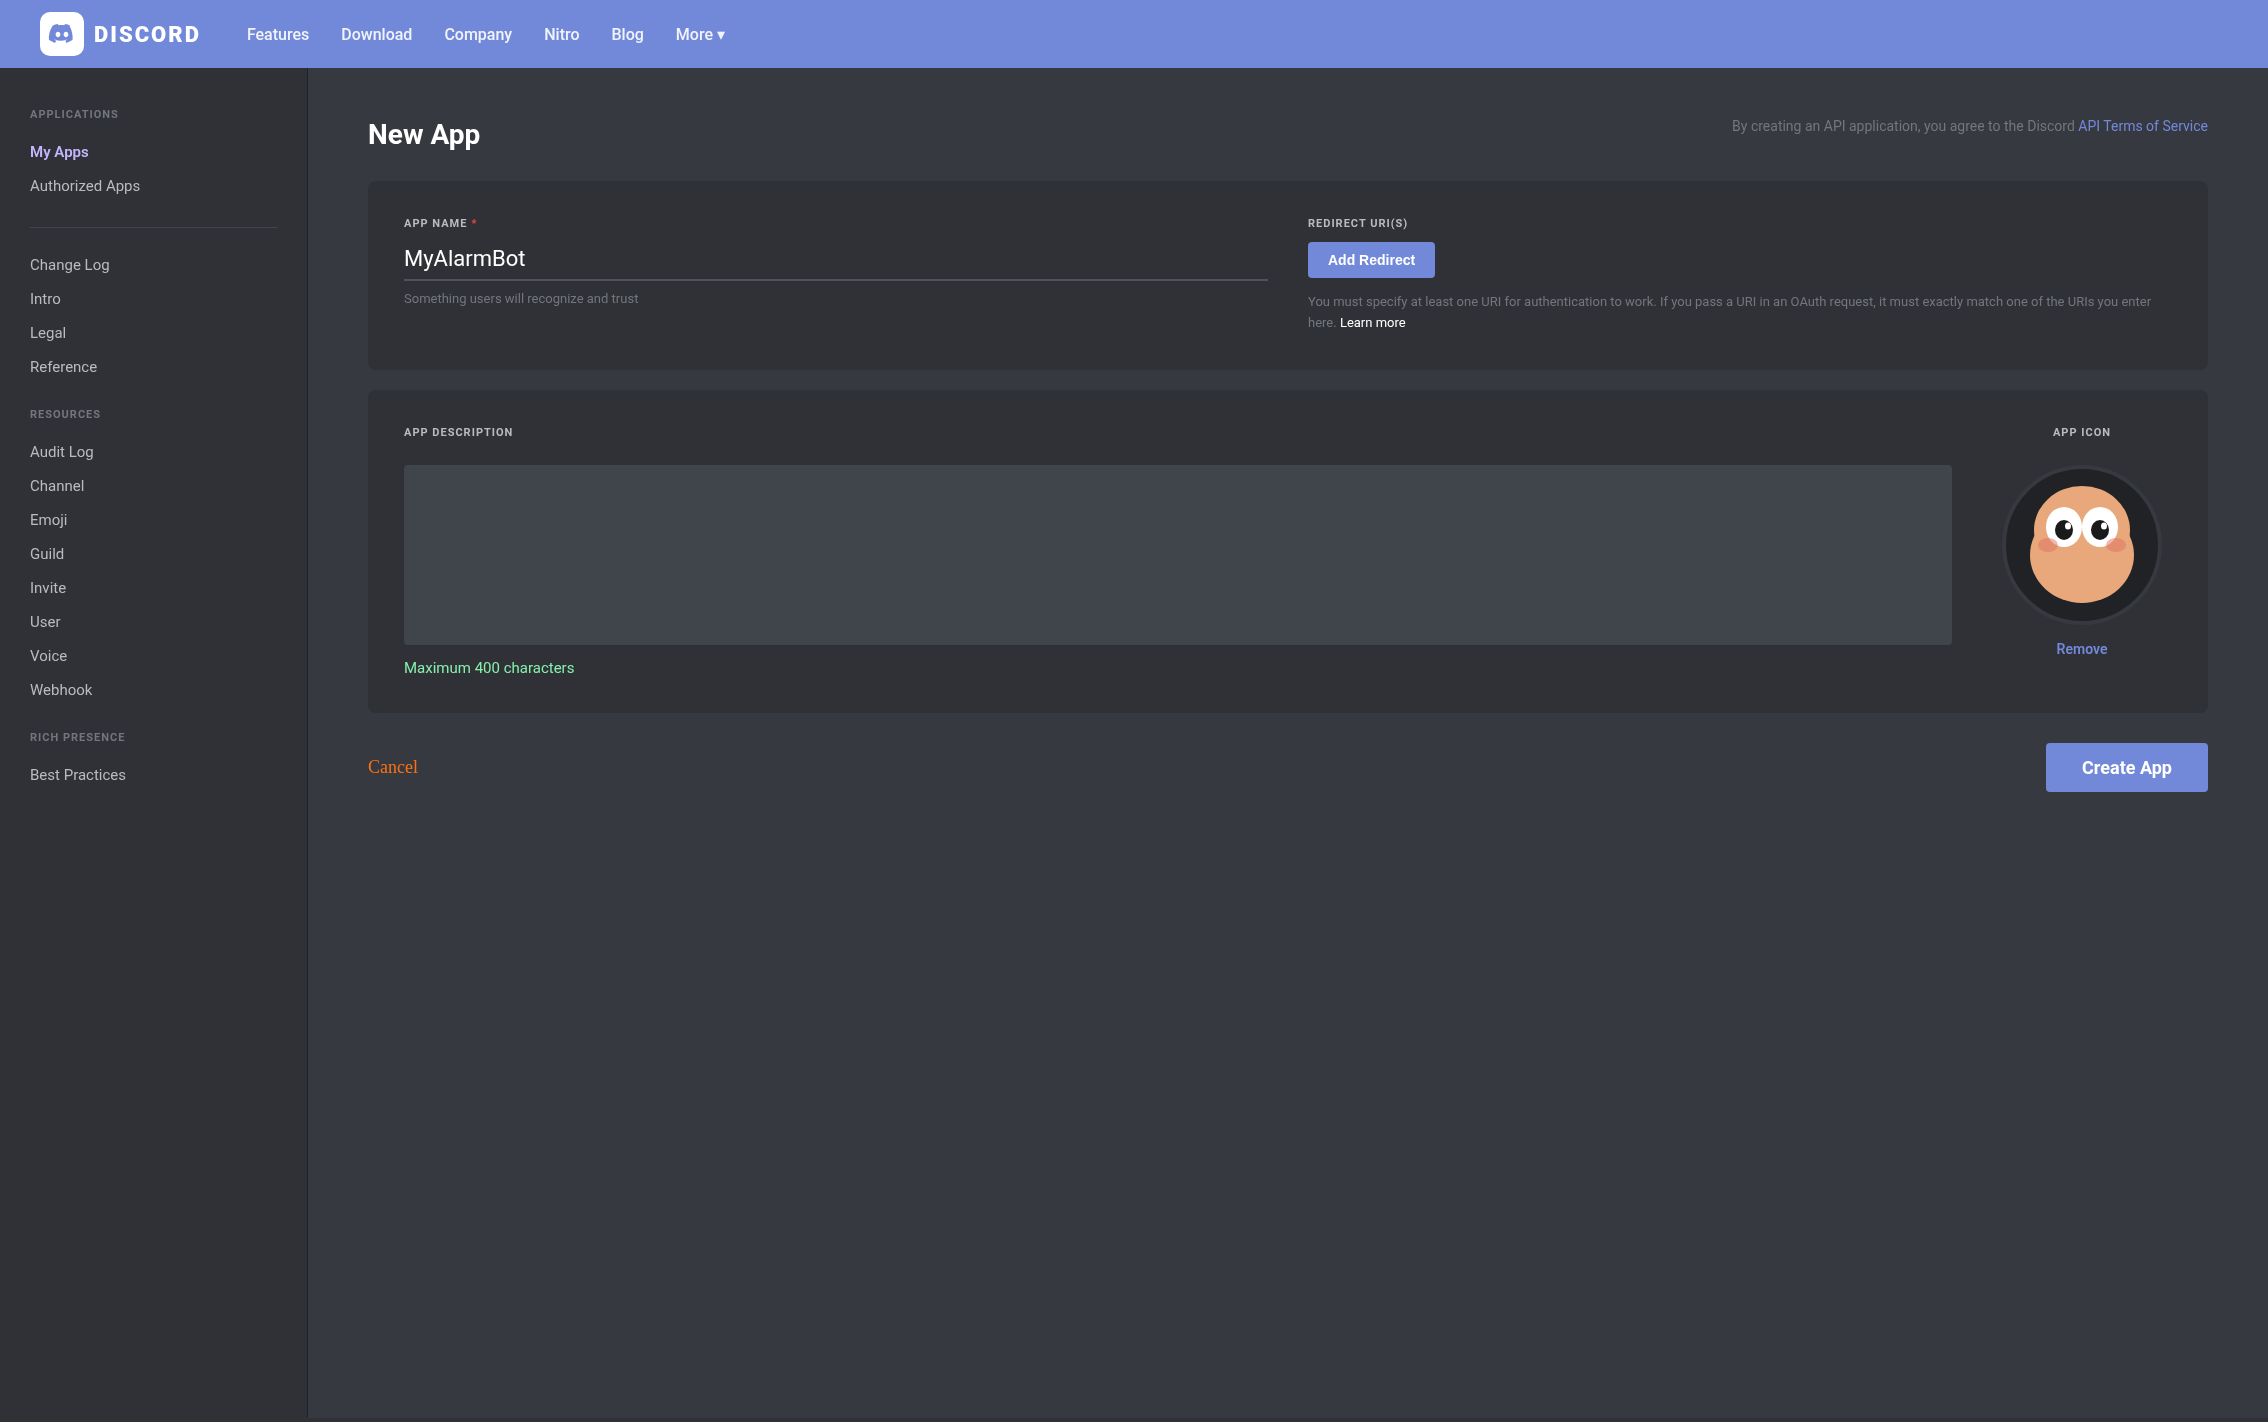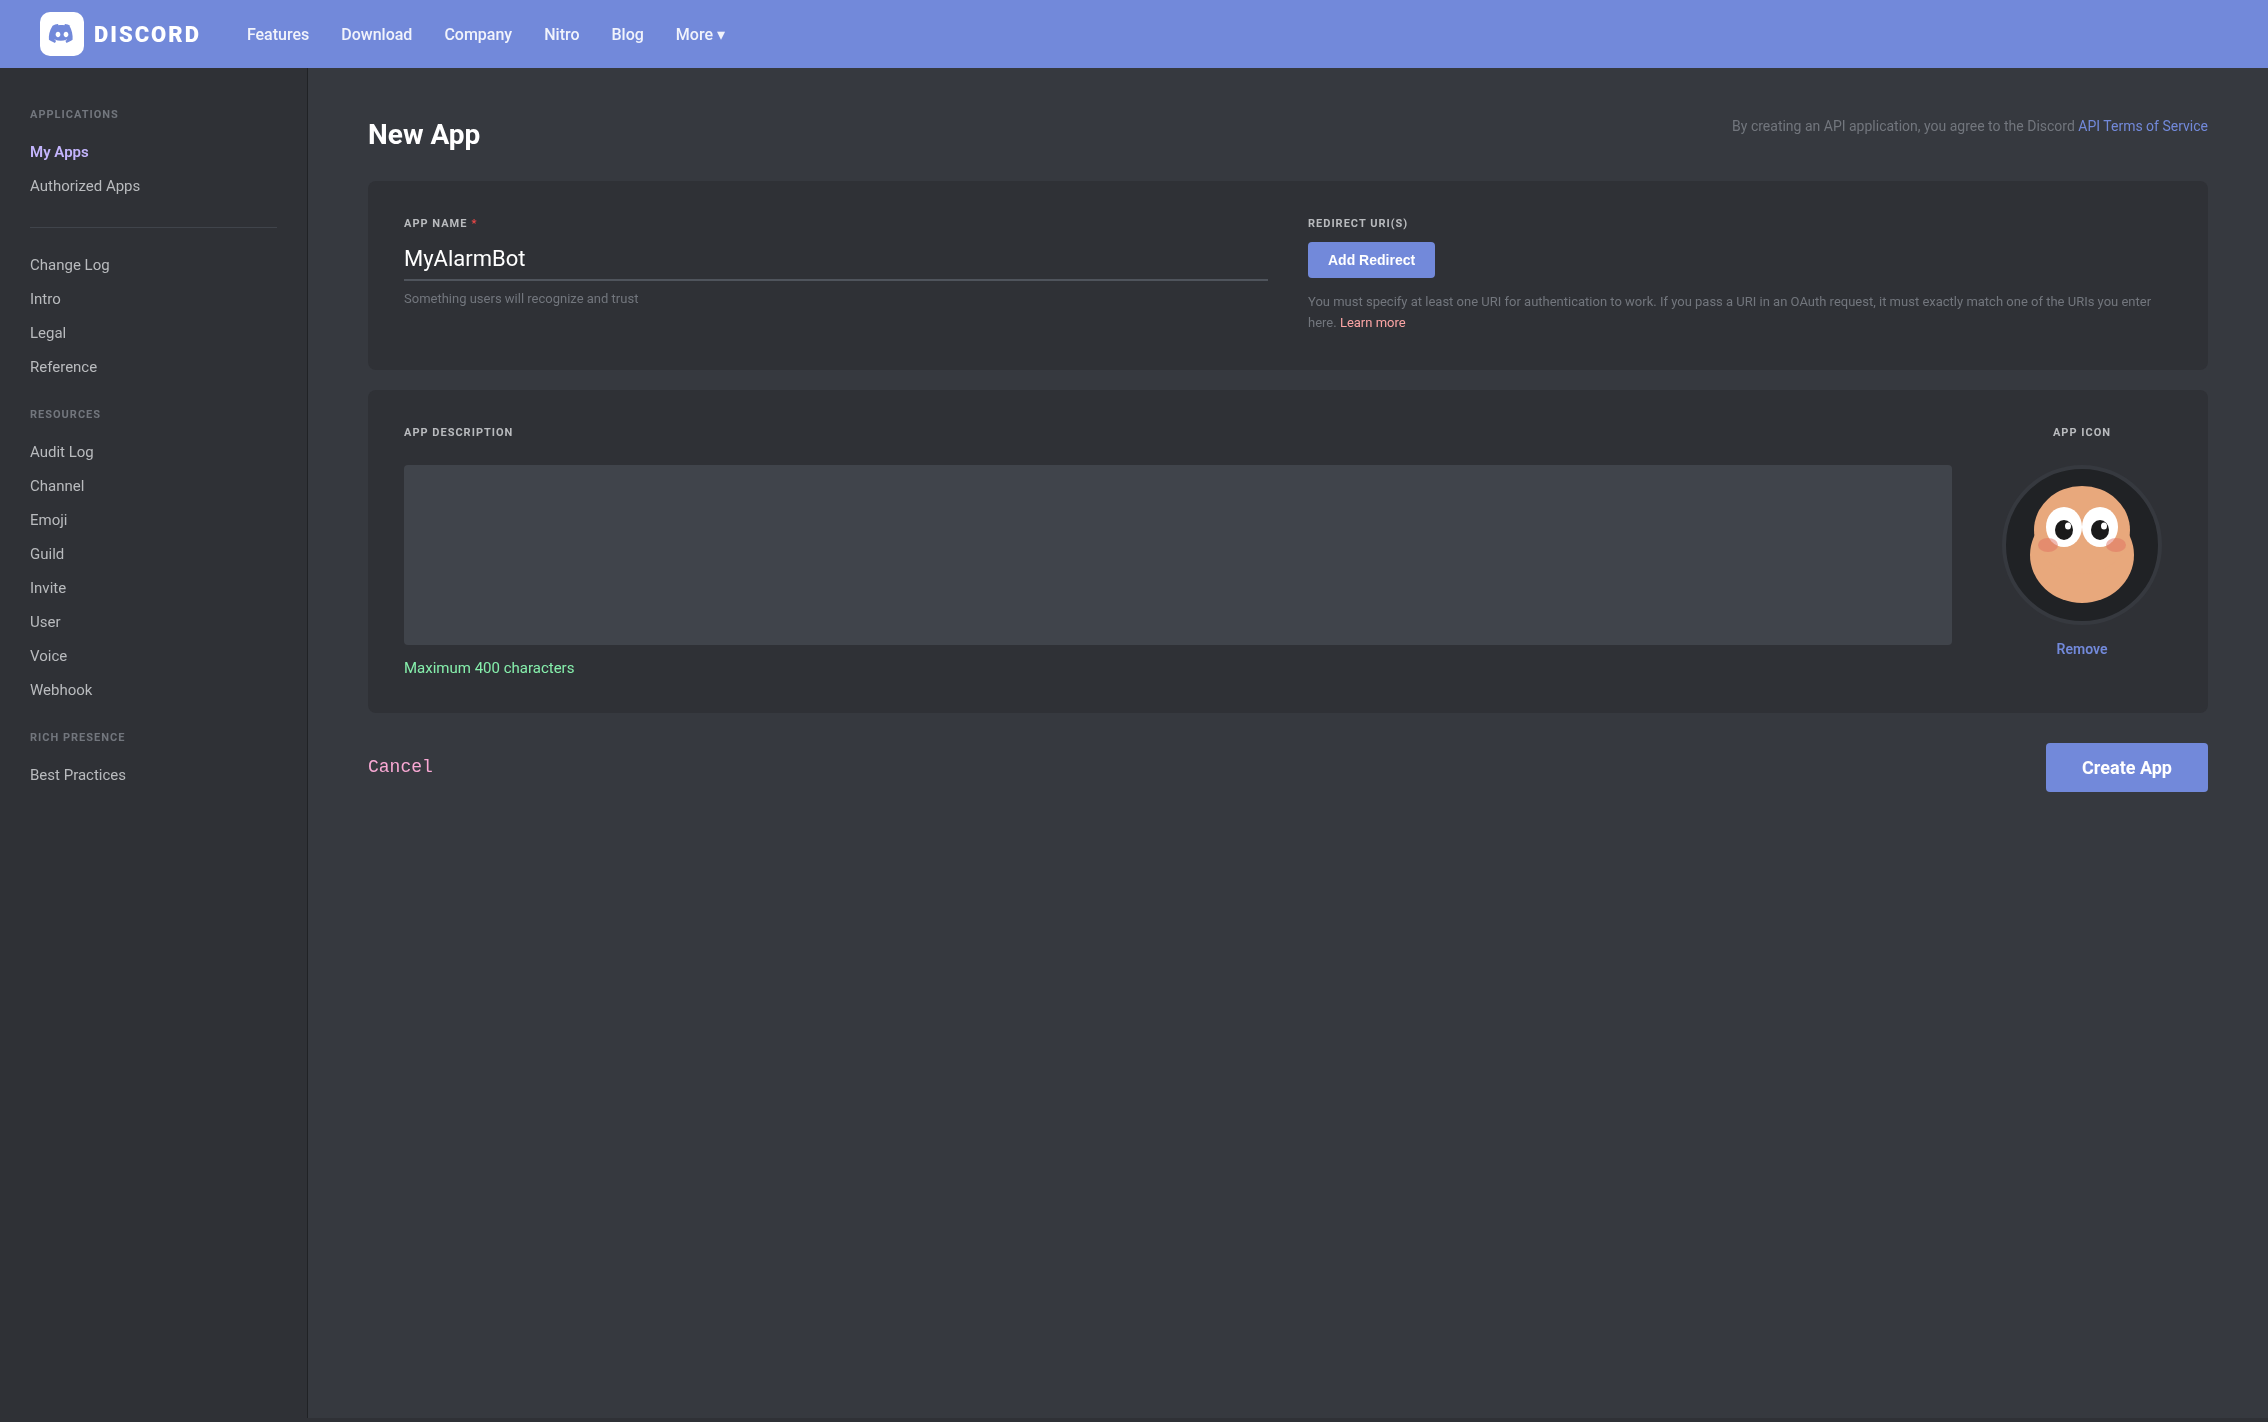--- a/index.html
+++ b/index.html
@@ -185,21 +185,21 @@
       cursor: pointer;
     }
 
     .redirect-hint {
       font-size: 13px;
       color: #72767d;
       margin-top: 14px;
       line-height: 1.6;
     }
     .redirect-hint a {
-      color: #fca5a5;
+      color: #ffffff;
       text-decoration: none;
     }
 
     
     .desc-icon-row {
       display: flex;
       gap: 40px;
     }
     .desc-col {
       flex: 1;
@@ -260,25 +260,25 @@
     
     .form-actions {
       display: flex;
       align-items: center;
       justify-content: space-between;
       padding-top: 10px;
     }
     .cancel-btn {
       background: transparent;
       border: none;
-      color: #f9a8d4;
+      color: #f97316;
       font-size: 18px;
       font-weight: 500;
       cursor: pointer;
-      font-family: Liberation Mono, monospace;
+      font-family: Liberation Serif, serif;
     }
     .create-app-btn {
       background: #7289da;
       color: white;
       border: none;
       border-radius: 4px;
       padding: 14px 36px;
       font-size: 18px;
       font-weight: 700;
       cursor: pointer;

